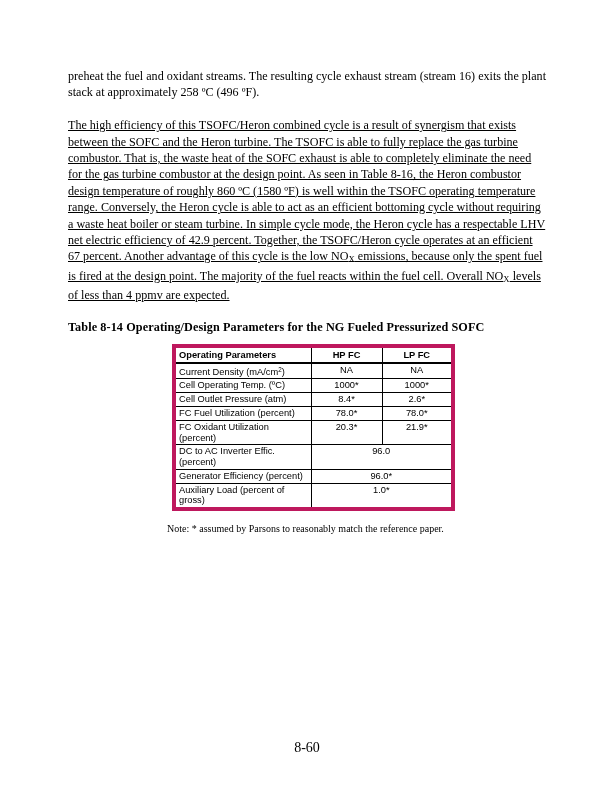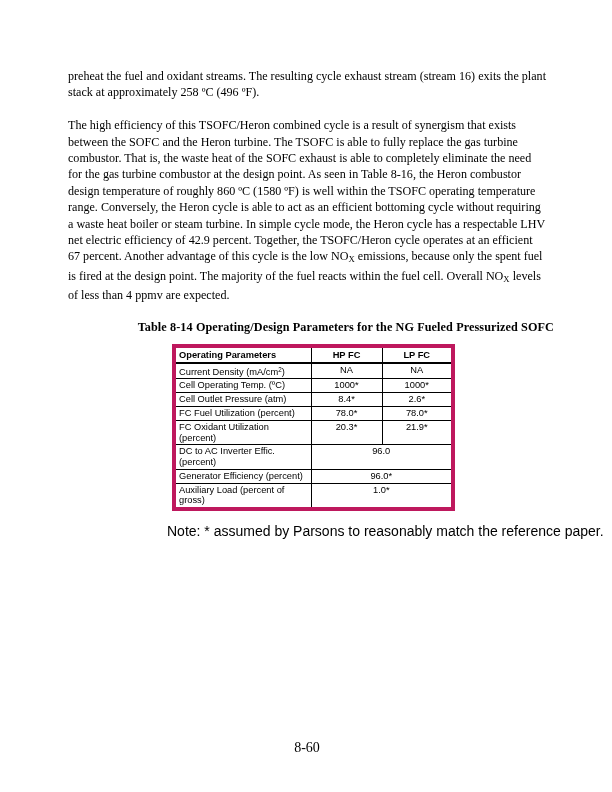--- a/index.html
+++ b/index.html
@@ -27,30 +27,30 @@
     top: 68px;
     width: 478px;
   }
   p.body-para {
     font-size: 12.1px;
     line-height: 16.4px;
     margin: 0 0 16.4px 0;
     text-align: left;
     font-family: "Liberation Serif", "DejaVu Serif", serif;
   }
-  p.body-para:last-of-type { margin-bottom: 8px; }
+  p.body-para:last-of-type { margin-bottom: 8px; text-decoration: underline; }
   sub { font-size: 0.72em; vertical-align: -0.22em; }
   sup { font-size: 0.68em; vertical-align: 0.42em; }
 
   .table-caption {
     position: absolute;
-    left: 8px;
+    left: 0;
     top: 252px;
     width: 478px;
-    text-align: right;
+    text-align: left;
     font-size: 12.2px;
     font-weight: bold;
     font-family: "Liberation Serif", "DejaVu Serif", serif;
     letter-spacing: 0.1px;
   }
 
   .table-wrap {
     position: absolute;
     left: 104px;
     top: 276px;
@@ -81,22 +81,22 @@
   table.params { border: 4px solid #be185d; }
   .col-param { width: 137px; text-align: left; }
   .col-val { width: 71px; text-align: center; }
   td.val { text-align: center; }
   td.param { text-align: left; }
 
   .table-note {
     position: absolute;
     left: 99px;
     top: 455px;
-    font-family: Liberation Sans, sans-serif;
-    font-size: 14px;
+    font-family: Liberation Serif, serif;
+    font-size: 10px;
     color: #000;
     white-space: nowrap;
   }
 
   .page-number {
     position: absolute;
     left: 0;
     top: 672px;
     width: 478px;
     text-align: center;

